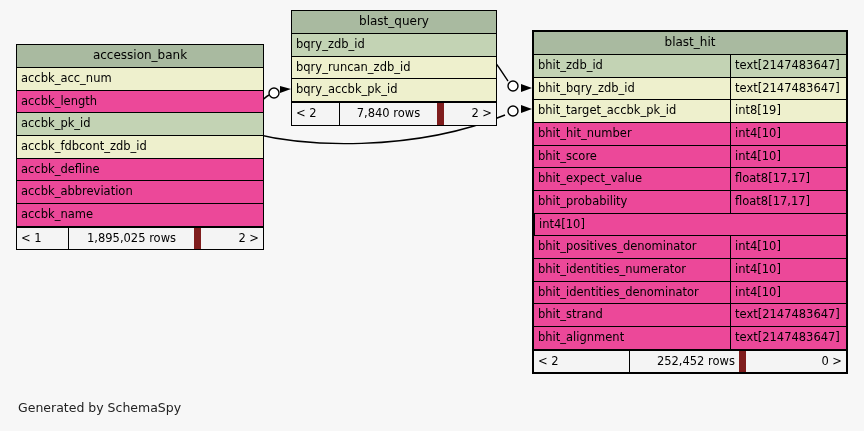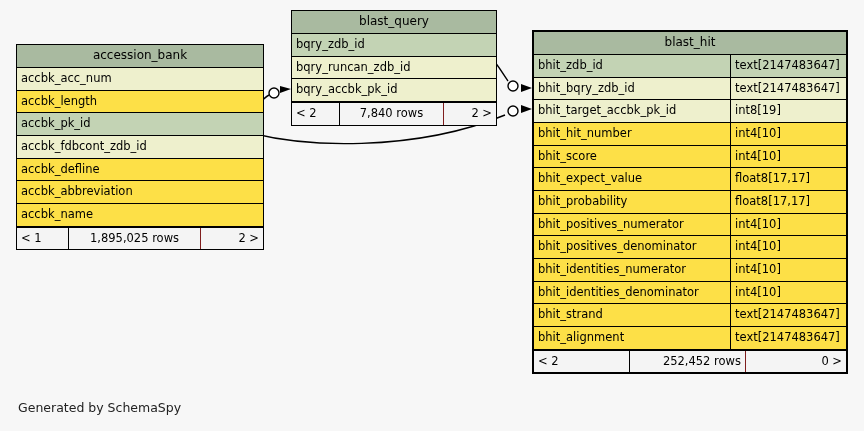--- a/index.html
+++ b/index.html
@@ -47,21 +47,21 @@
     text-align: center;
     font-size: 12px;
     padding: 4px 0 5px 0;
     border-bottom: 1px solid #000000;
     line-height: 1.1;
   }
 
   .col-row {
     display: flex;
     border-bottom: 1px solid #000000;
-    background: #fde047;
+    background: #ec4899;
     line-height: 1.1;
   }
   .col-row:last-child {
     border-bottom: none;
   }
   .col-row.pk {
     background: #c3d3b4;
   }
   .col-row.fk {
     background: #eef0cd;
@@ -92,21 +92,21 @@
     white-space: nowrap;
     box-sizing: border-box;
   }
   .footer-prev {
     text-align: left;
     border-right: 1px solid #000000;
   }
   .footer-rows {
     text-align: center;
     flex: 1 1 auto;
-    border-right: 1px solid #7f1d1d;
+    border-right: 7px solid #7f1d1d;
   }
   .footer-next {
     text-align: right;
   }
 
   
   #table-accession_bank {
     left: 16px;
     top: 44px;
     width: 248px;
@@ -243,21 +243,20 @@
     </div>
     <div class="col-row">
       <span class="col-name">bhit_expect_value</span>
       <span class="col-type">float8[17,17]</span>
     </div>
     <div class="col-row">
       <span class="col-name">bhit_probability</span>
       <span class="col-type">float8[17,17]</span>
     </div>
     <div class="col-row">
-      <span class="col-name">bhit_positives_numerator</span>
       <span class="col-type">int4[10]</span>
     </div>
     <div class="col-row">
       <span class="col-name">bhit_positives_denominator</span>
       <span class="col-type">int4[10]</span>
     </div>
     <div class="col-row">
       <span class="col-name">bhit_identities_numerator</span>
       <span class="col-type">int4[10]</span>
     </div>

